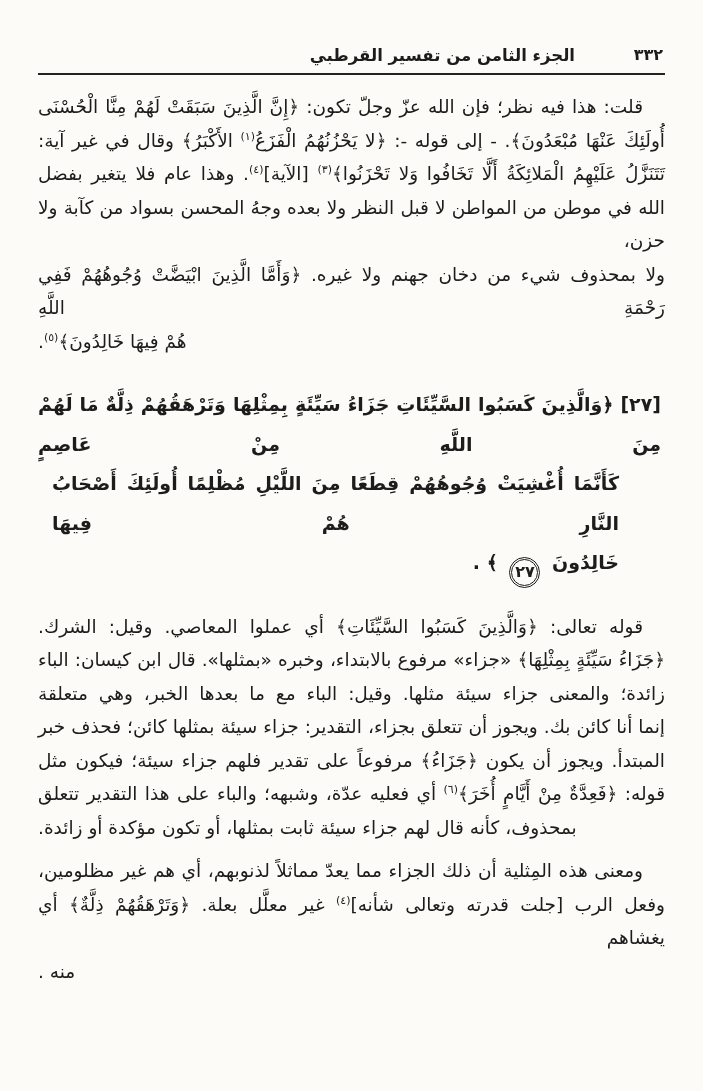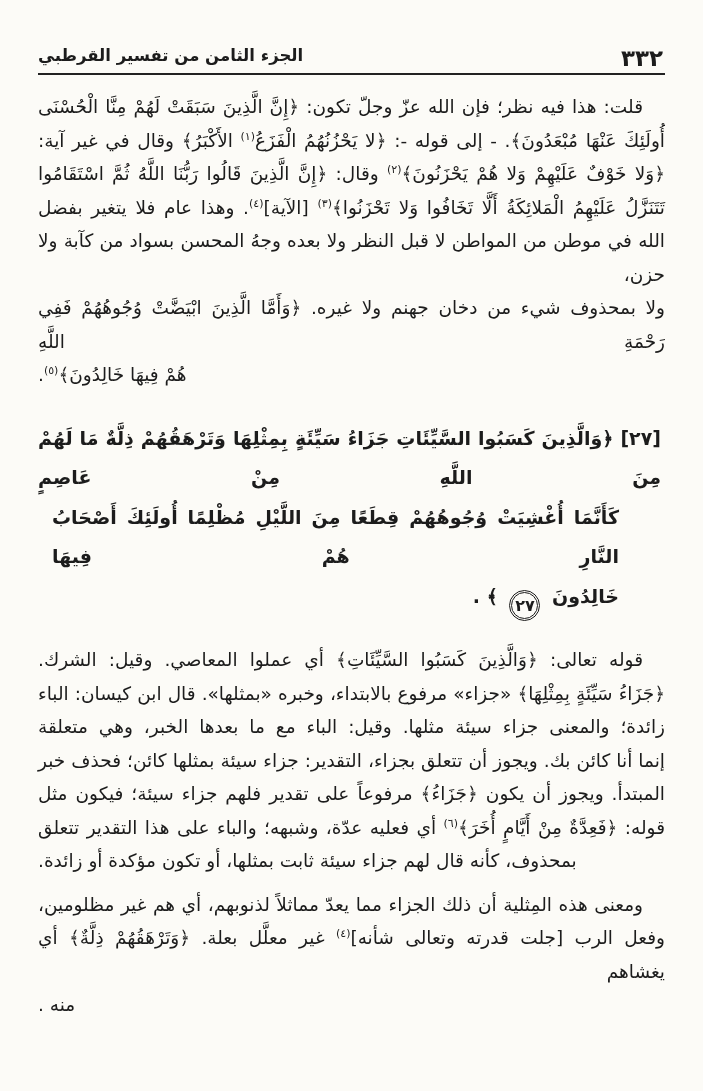--- a/index.html
+++ b/index.html
@@ -3,24 +3,24 @@
 <meta charset="utf-8">
 <style>
   html,body{margin:0;padding:0;background:#fcfbf7;}
   .page{
     width:703px;min-height:1091px;margin:0 auto;background:#fcfbf7;
     box-sizing:border-box;padding:44px 38px 40px;direction:rtl;
     font-family:"DejaVu Sans",sans-serif;color:#1c1c1c;
   }
   .page-header{position:relative;height:26px;}
   .book-title{
-    margin:0;position:absolute;right:90px;left:0;top:2px;text-align:left;
+    margin:0;position:absolute;right:90px;left:0;top:2px;text-align:right;
     font-size:16.5px;font-weight:bold;letter-spacing:0.3px;
   }
-  .page-number{position:absolute;left:auto;right:2px;top:1px;font-size:23px;font-weight:bold;}
+  .page-number{position:absolute;left:auto;right:2px;top:1px;font-size:16px;font-weight:bold;}
   .header-rule{border-top:2.5px solid #222;height:0;margin-top:3px;}
   .body-text{margin-top:15px;}
   .ln{font-size:18.5px;line-height:33.5px;}
   .j{text-align:justify;text-align-last:justify;}
   .last{text-align:left;}
   .ind{text-indent:22px;}
   sup{font-size:11px;line-height:0;}
   .verse{margin:27px 4px 22px 0;font-weight:bold;}
   .verse .ln{font-size:19px;line-height:39.5px;}
   .verse-label{}
@@ -42,21 +42,20 @@
     <h1 class="book-title">الجزء الثامن من تفسير القرطبي</h1>
     <div class="page-number">٣٣٢</div>
   </header>
   <div class="header-rule"></div>
 
   <main class="body-text">
 
     <section>
       <div class="ln j ind">قلت: هذا فيه نظر؛ فإن الله عزّ وجلّ تكون: ﴿إِنَّ الَّذِينَ سَبَقَتْ لَهُمْ مِنَّا الْحُسْنَى</div>
       <div class="ln j">أُولَئِكَ عَنْهَا مُبْعَدُونَ﴾. - إلى قوله -: ﴿لا يَحْزُنُهُمُ الْفَزَعُ<sup>(١)</sup> الأَكْبَرُ﴾ وقال في غير آية:</div>
-      <div class="ln j">﴿وَلا خَوْفٌ عَلَيْهِمْ وَلا هُمْ يَحْزَنُونَ﴾<sup>(٢)</sup> وقال: ﴿إِنَّ الَّذِينَ قَالُوا رَبُّنَا اللَّهُ ثُمَّ اسْتَقَامُوا</div>
       <div class="ln j">تَتَنَزَّلُ عَلَيْهِمُ الْمَلائِكَةُ أَلَّا تَخَافُوا وَلا تَحْزَنُوا﴾<sup>(٣)</sup> [الآية]<sup>(٤)</sup>. وهذا عام فلا يتغير بفضل</div>
       <div class="ln j">الله في موطن من المواطن لا قبل النظر ولا بعده وجهُ المحسن بسواد من كآبة ولا حزن،</div>
       <div class="ln j">ولا بمحذوف شيء من دخان جهنم ولا غيره. ﴿وَأَمَّا الَّذِينَ ابْيَضَّتْ وُجُوهُهُمْ فَفِي رَحْمَةِ اللَّهِ</div>
       <div class="ln last">هُمْ فِيهَا خَالِدُونَ﴾<sup>(٥)</sup>.</div>
     </section>
 
     <section class="verse">
       <div class="ln j">
         <span class="verse-label">[٢٧]</span>
         <span>﴿وَالَّذِينَ كَسَبُوا السَّيِّئَاتِ جَزَاءُ سَيِّئَةٍ بِمِثْلِهَا وَتَرْهَقُهُمْ ذِلَّةٌ مَا لَهُمْ مِنَ اللَّهِ مِنْ عَاصِمٍ</span>

